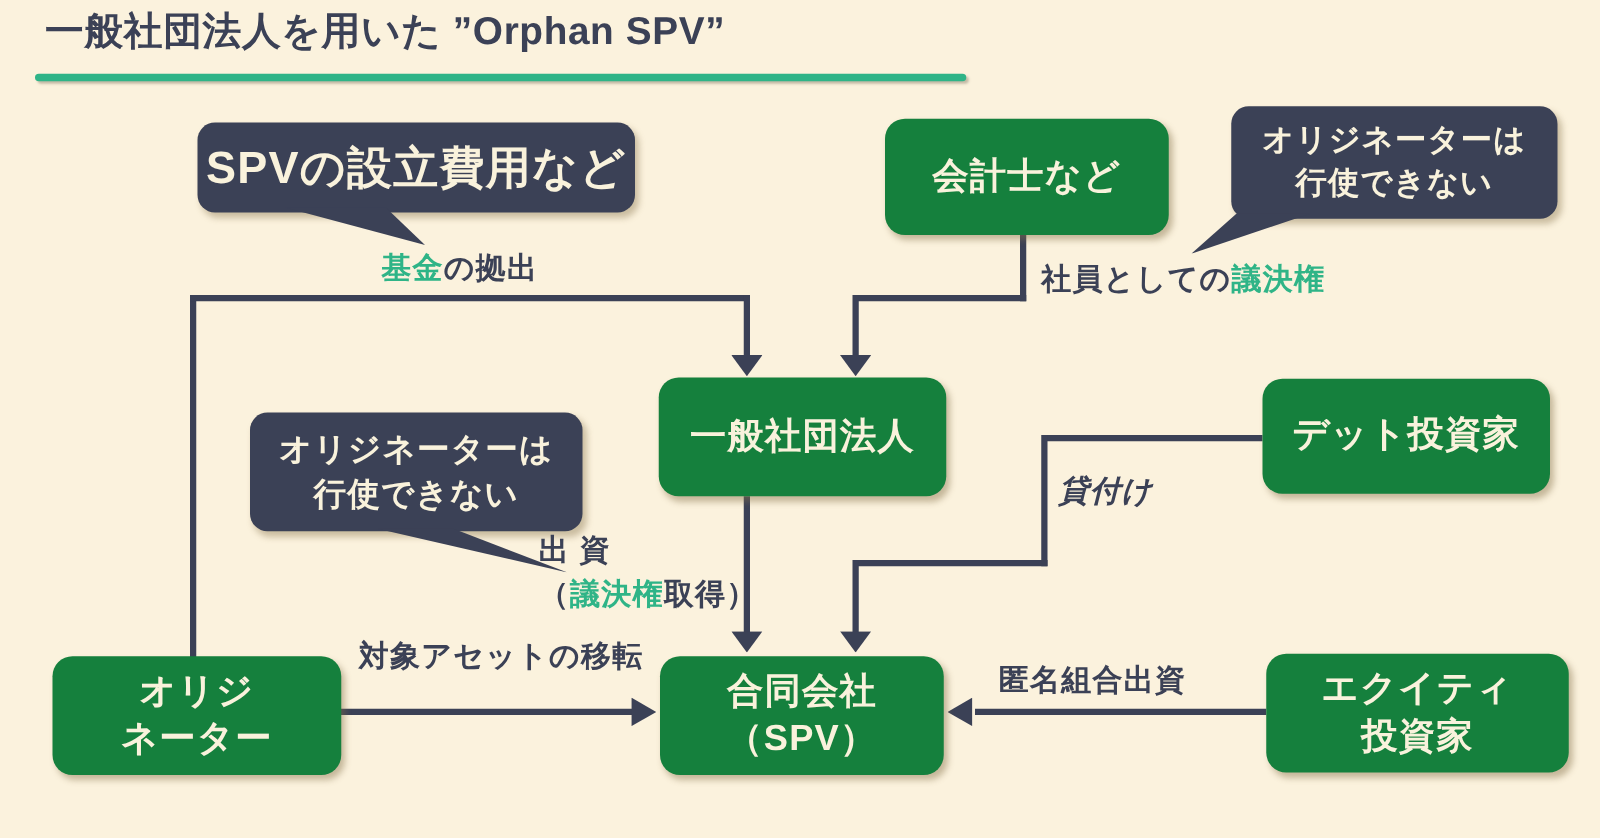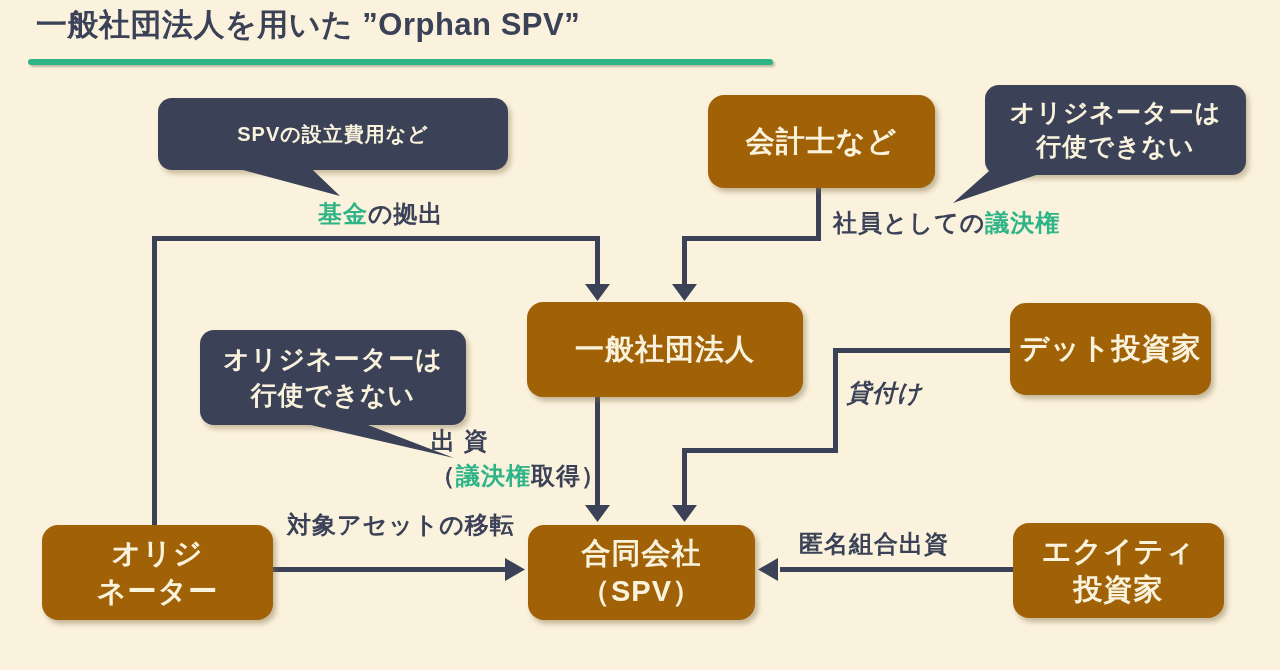--- a/index.html
+++ b/index.html
@@ -18,21 +18,21 @@
     font-size:31px;font-weight:600;color:#3b4156;
     letter-spacing:0.5px;white-space:nowrap;
   }
   .title-underline{
     position:absolute;left:28px;top:59px;width:745px;height:6px;
     background:#2fb487;border-radius:3px;
     box-shadow:2px 2px 2px rgba(90,80,60,0.35);
   }
   .node{
     position:absolute;
-    background:#a16207;color:#f9f2dc;
+    background:#15803d;color:#f9f2dc;
     border-radius:16px;
     display:flex;flex-direction:column;align-items:center;justify-content:center;
     font-weight:bold;font-size:29px;line-height:1.28;
     text-align:center;letter-spacing:1px;
     box-shadow:3px 4px 5px rgba(130,110,70,0.45);
   }
   .bubble{
     position:absolute;
     background:#3b4156;color:#f9f2dc;
     border-radius:14px;
@@ -83,61 +83,61 @@
   <div class="line" style="left:272px;top:567px;width:235px;height:5px;"></div>
   <div class="arrowhead ah-right" style="left:505px;top:558px;"></div>
 
   <div class="line" style="left:780px;top:567px;width:233px;height:5px;"></div>
   <div class="arrowhead ah-left" style="left:758px;top:558px;"></div>
 
   <div class="node" style="left:708px;top:95px;width:227px;height:93px;">
     <div>会計士など</div>
   </div>
 
-  <div class="node" style="left:527px;top:302px;width:276px;height:95px;">
+  <div class="node" style="left:527px;top:302px;width:230px;height:95px;">
     <div>一般社団法人</div>
   </div>
 
-  <div class="node" style="left:1010px;top:303px;width:201px;height:92px;text-align:right;">
+  <div class="node" style="left:1010px;top:303px;width:230px;height:92px;text-align:right;">
     <div>デット投資家</div>
   </div>
 
   <div class="node" style="left:528px;top:525px;width:227px;height:95px;">
     <div>合同会社</div>
     <div>（SPV）</div>
   </div>
 
   <div class="node" style="left:42px;top:525px;width:231px;height:95px;">
     <div>オリジ</div>
     <div>ネーター</div>
   </div>
 
-  <div class="node" style="left:1013px;top:523px;width:211px;height:95px;">
+  <div class="node" style="left:1013px;top:523px;width:242px;height:95px;">
     <div>エクイティ</div>
     <div>投資家</div>
   </div>
 
-  <div class="bubble" style="left:158px;top:98px;width:350px;height:72px;font-size:20px;text-align:right;">
+  <div class="bubble" style="left:158px;top:98px;width:350px;height:72px;font-size:36px;text-align:right;">
     <div>SPVの設立費用など</div>
   </div>
   <div class="tail" style="left:228px;top:166px;width:112px;height:30px;clip-path:polygon(0 0,72% 0,100% 100%);"></div>
 
   <div class="bubble" style="left:985px;top:85px;width:261px;height:90px;font-size:25px;line-height:1.35;">
     <div>オリジネーターは</div>
     <div>行使できない</div>
   </div>
   <div class="tail" style="left:953px;top:171px;width:95px;height:32px;clip-path:polygon(38% 0,100% 0,0 100%);"></div>
 
   <div class="bubble" style="left:200px;top:330px;width:266px;height:95px;font-size:26px;line-height:1.35;">
     <div>オリジネーターは</div>
     <div>行使できない</div>
   </div>
   <div class="tail" style="left:302px;top:423px;width:152px;height:35px;clip-path:polygon(0 0,40% 0,100% 100%);"></div>
 
-  <div class="elabel" style="left:305px;top:198px;margin-left:13px;">
+  <div class="elabel" style="left:305px;top:198px;">
     <span class="green-text">基金</span><span>の拠出</span>
   </div>
 
   <div class="elabel" style="left:833px;top:207px;">
     <span>社員としての</span><span class="green-text">議決権</span>
   </div>
 
   <div class="elabel" style="left:431px;top:424px;width:185px;line-height:1.45;">
     <div>出 資</div>
     <div><span>（</span><span class="green-text">議決権</span><span>取得）</span></div>

